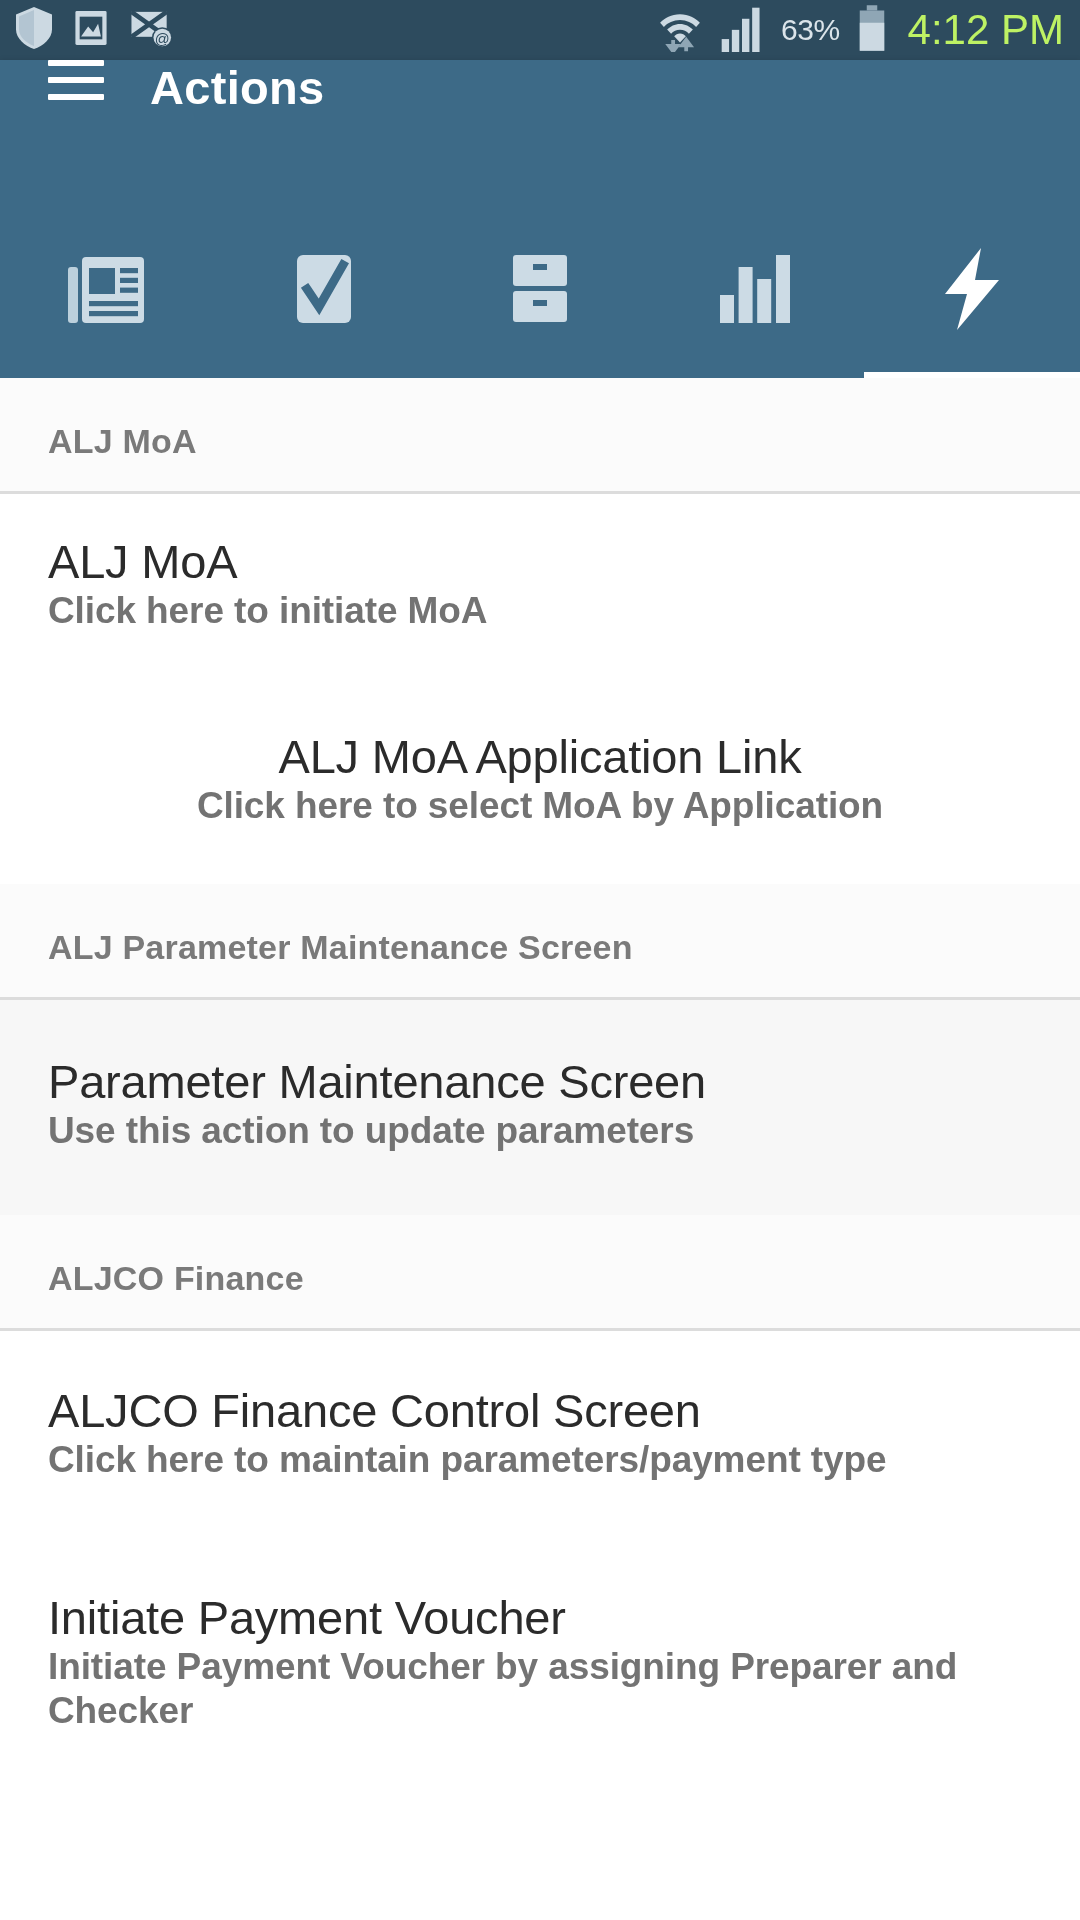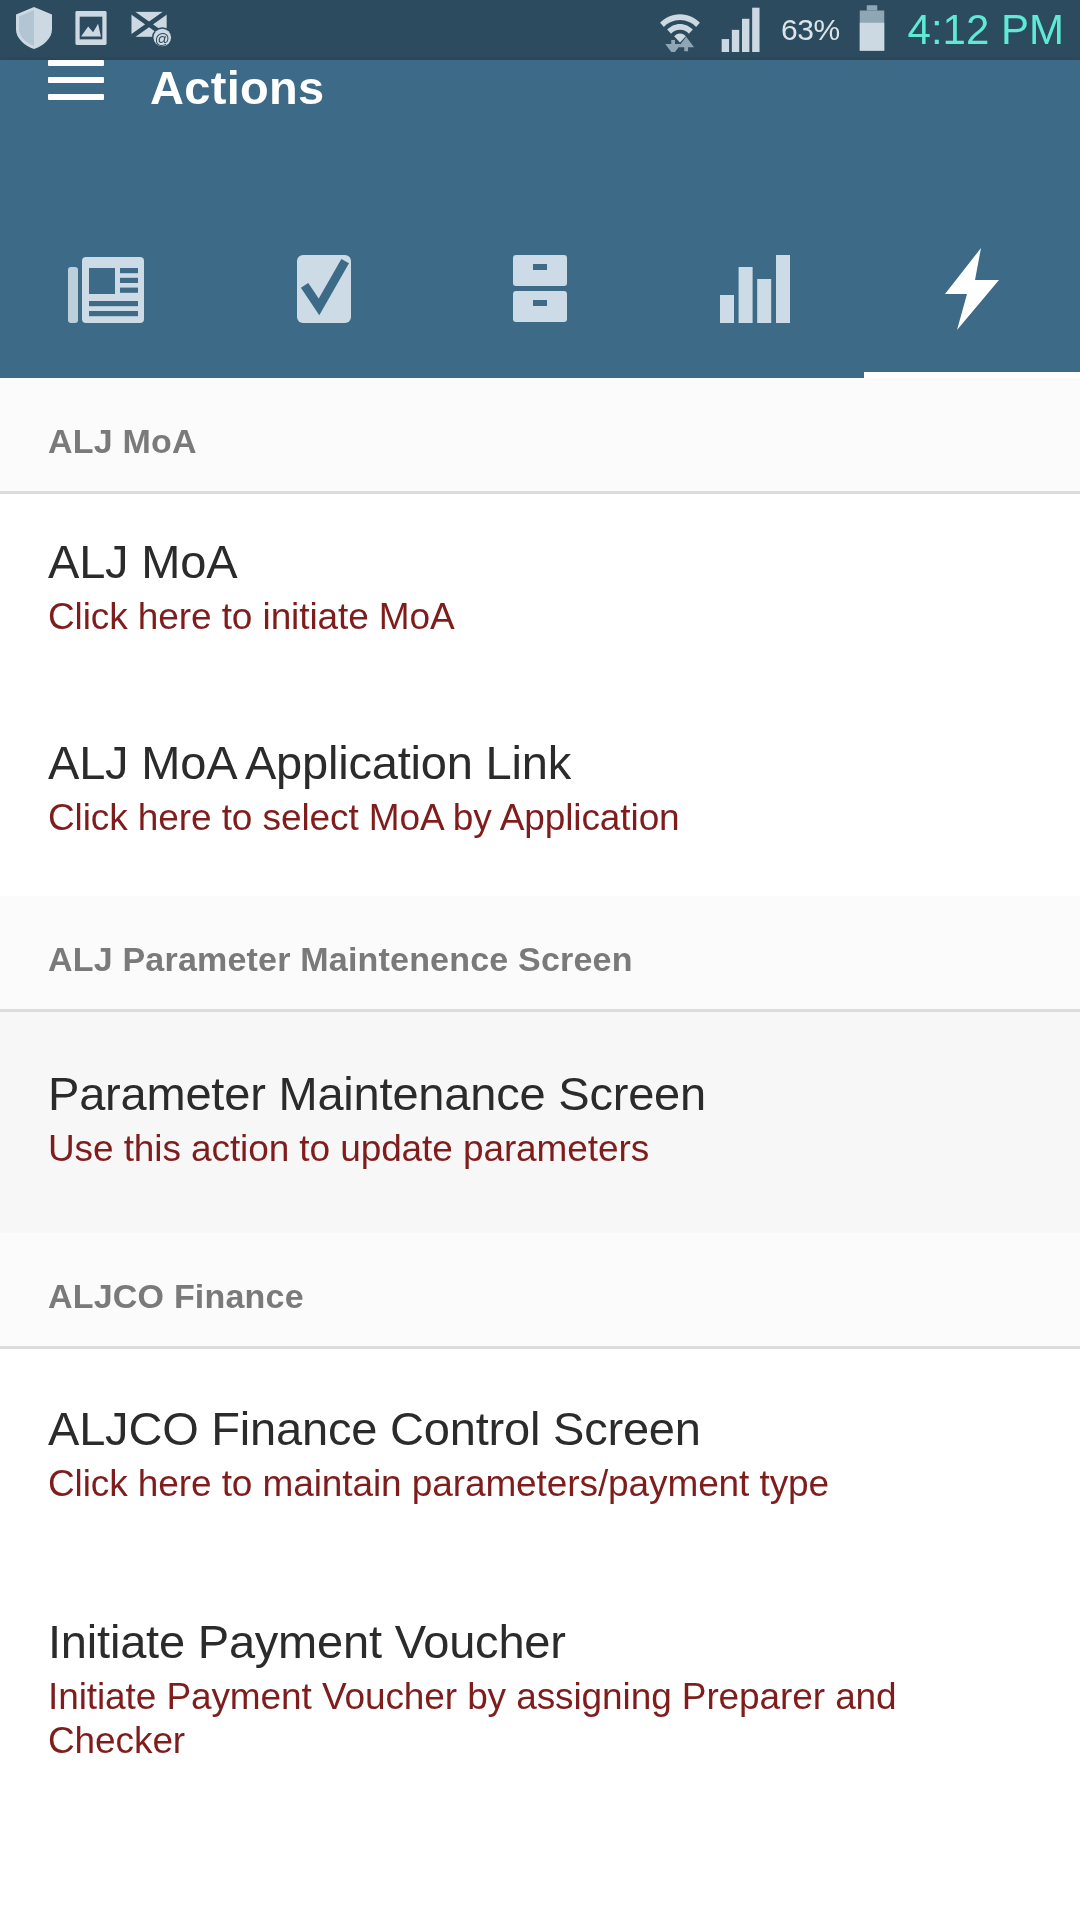--- a/index.html
+++ b/index.html
@@ -11,21 +11,21 @@
 
   
   .statusbar{
     height:60px; width:1080px; background:#2d4b5e;
     display:flex; align-items:center; padding:0 16px;
     color:#cfdbe3;
   }
   .sb-left{ display:flex; align-items:center; gap:22px; }
   .sb-right{ margin-left:auto; display:flex; align-items:center; gap:18px; }
   .sb-pct{ font-size:30px; color:#dbe4ea; letter-spacing:-0.5px; }
-  .sb-clock{ font-size:42px; color:#5eead4; letter-spacing:0px; font-weight:400; margin-left:4px;}
+  .sb-clock{ font-size:42px; color:#bef264; letter-spacing:0px; font-weight:400; margin-left:4px;}
 
   
   .appbar{ width:1080px; height:318px; background:#3d6a87;
            box-shadow:0 3px 7px rgba(0,0,0,0.30); position:relative; }
   .appbar-top{ height:140px; display:flex; align-items:flex-start; padding-left:48px; }
   .hamburger{ width:56px; height:40px; display:flex; flex-direction:column;
               justify-content:space-between; cursor:pointer; }
   .hamburger span{ display:block; height:6px; background:#ffffff; border-radius:1px; }
   .appbar-title{ font-size:47px; font-weight:bold; color:#ffffff;
                  margin-left:46px; letter-spacing:0.3px; }
@@ -43,21 +43,21 @@
   .content{ width:1080px; height:1542px; background:#ffffff;
             overflow:hidden; position:relative; }
   .section-header{
     padding:44px 48px 30px 48px; font-size:34px; font-weight:bold;
     color:#7a7a7a; letter-spacing:0.2px; background:#fbfbfb;
   }
   .divider{ height:3px; background:#dcdcdc; width:100%; }
   .list-item{ padding:42px 48px 38px 48px; background:#ffffff; cursor:pointer; }
   .list-item.pressed{ background:#f7f7f7; }
   .item-title{ font-size:47px; color:#2b2b2b; line-height:1.12; letter-spacing:-0.2px; }
-  .item-sub{ font-size:37px; color:#7f1d1d; line-height:1.2; margin-top:6px; letter-spacing:-0.1px;}
+  .item-sub{ font-size:37px; color:#737373; line-height:1.2; margin-top:0; letter-spacing:-0.1px;font-weight:bold;}
 </style>
 </head>
 <body>
 
 <div class="statusbar">
   <div class="sb-left">
 
     <span>
       <svg width="36" height="42" viewBox="0 0 24 28">
         <path d="M12 0 L24 5 V15 C24 21 18 26 12 28 C6 26 0 21 0 15 V5 Z" fill="#ccd9e2"></path>
@@ -187,26 +187,26 @@
 <div class="content">
 
   <div class="section-header">ALJ MoA</div>
   <div class="divider"></div>
 
   <div class="list-item">
     <div class="item-title">ALJ MoA</div>
     <div class="item-sub">Click here to initiate MoA</div>
   </div>
 
-  <div class="list-item" style="padding-top:60px;padding-bottom:56px;">
+  <div class="list-item" style="padding-top:60px;padding-bottom:56px;text-align:center;">
     <div class="item-title">ALJ MoA Application Link</div>
     <div class="item-sub">Click here to select MoA by Application</div>
   </div>
 
-  <div class="section-header">ALJ Parameter Maintenence Screen</div>
+  <div class="section-header">ALJ Parameter Maintenance Screen</div>
   <div class="divider"></div>
 
   <div class="list-item pressed" style="padding-top:56px;padding-bottom:62px;">
     <div class="item-title">Parameter Maintenance Screen</div>
     <div class="item-sub">Use this action to update parameters</div>
   </div>
 
   <div class="section-header">ALJCO Finance</div>
   <div class="divider"></div>
 

